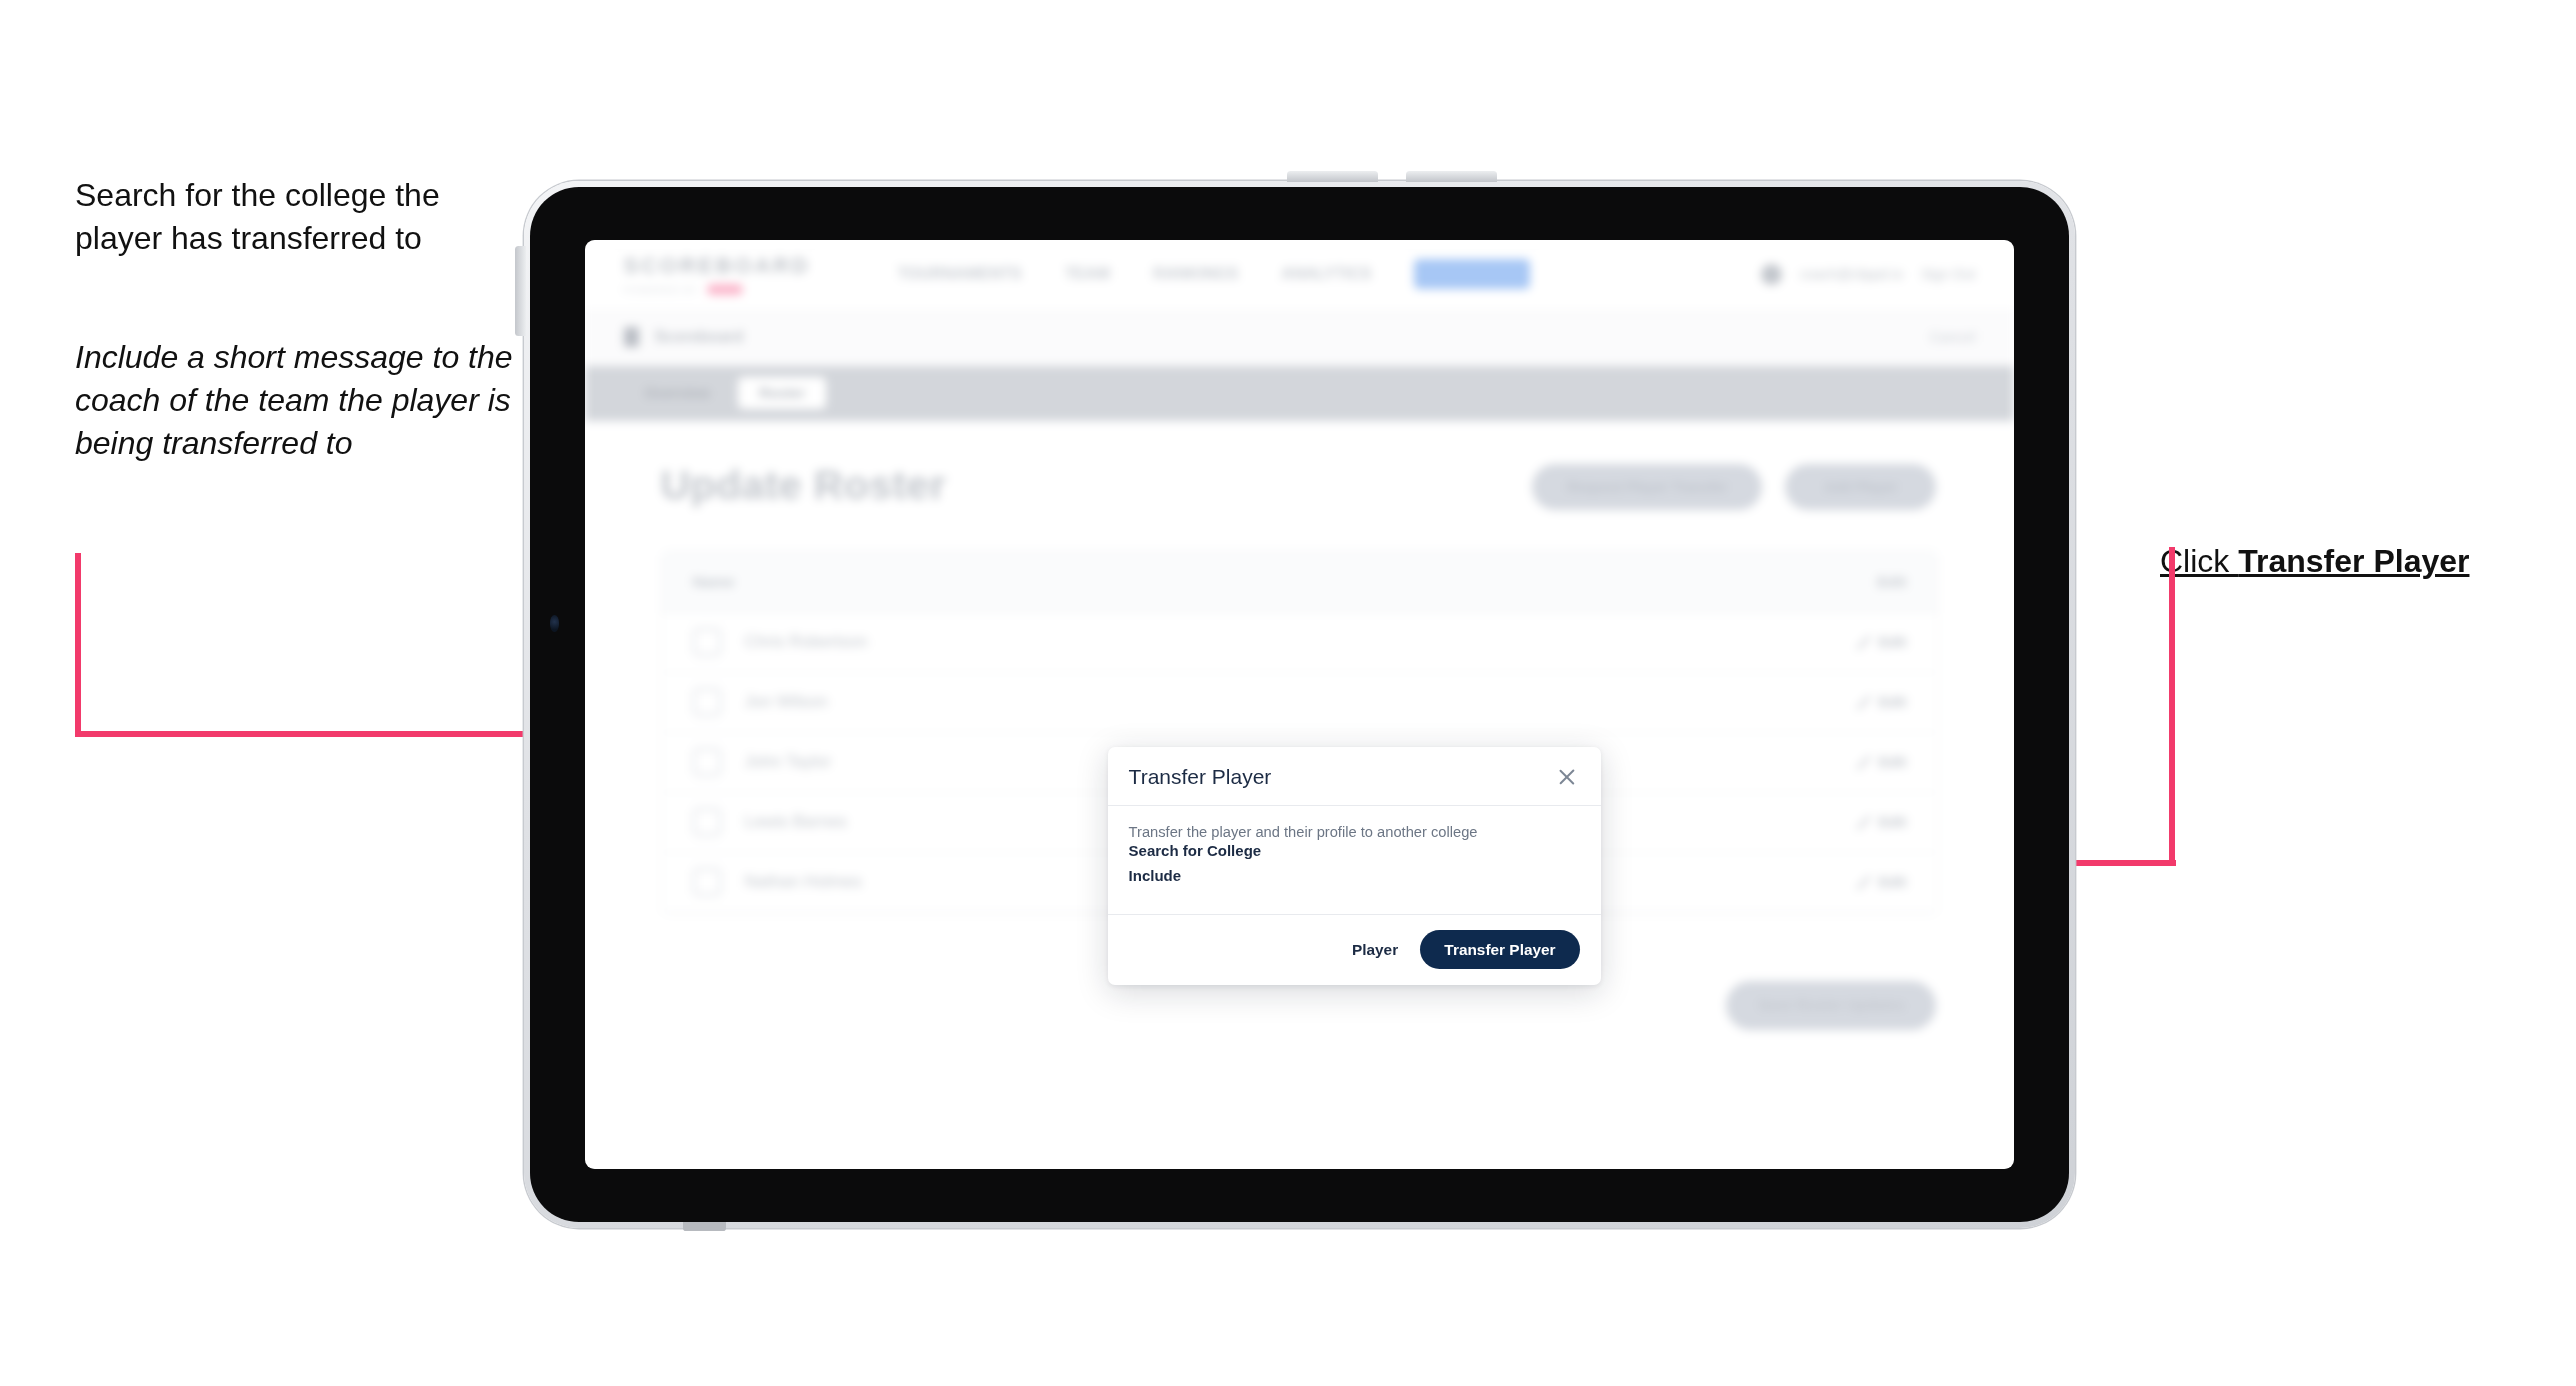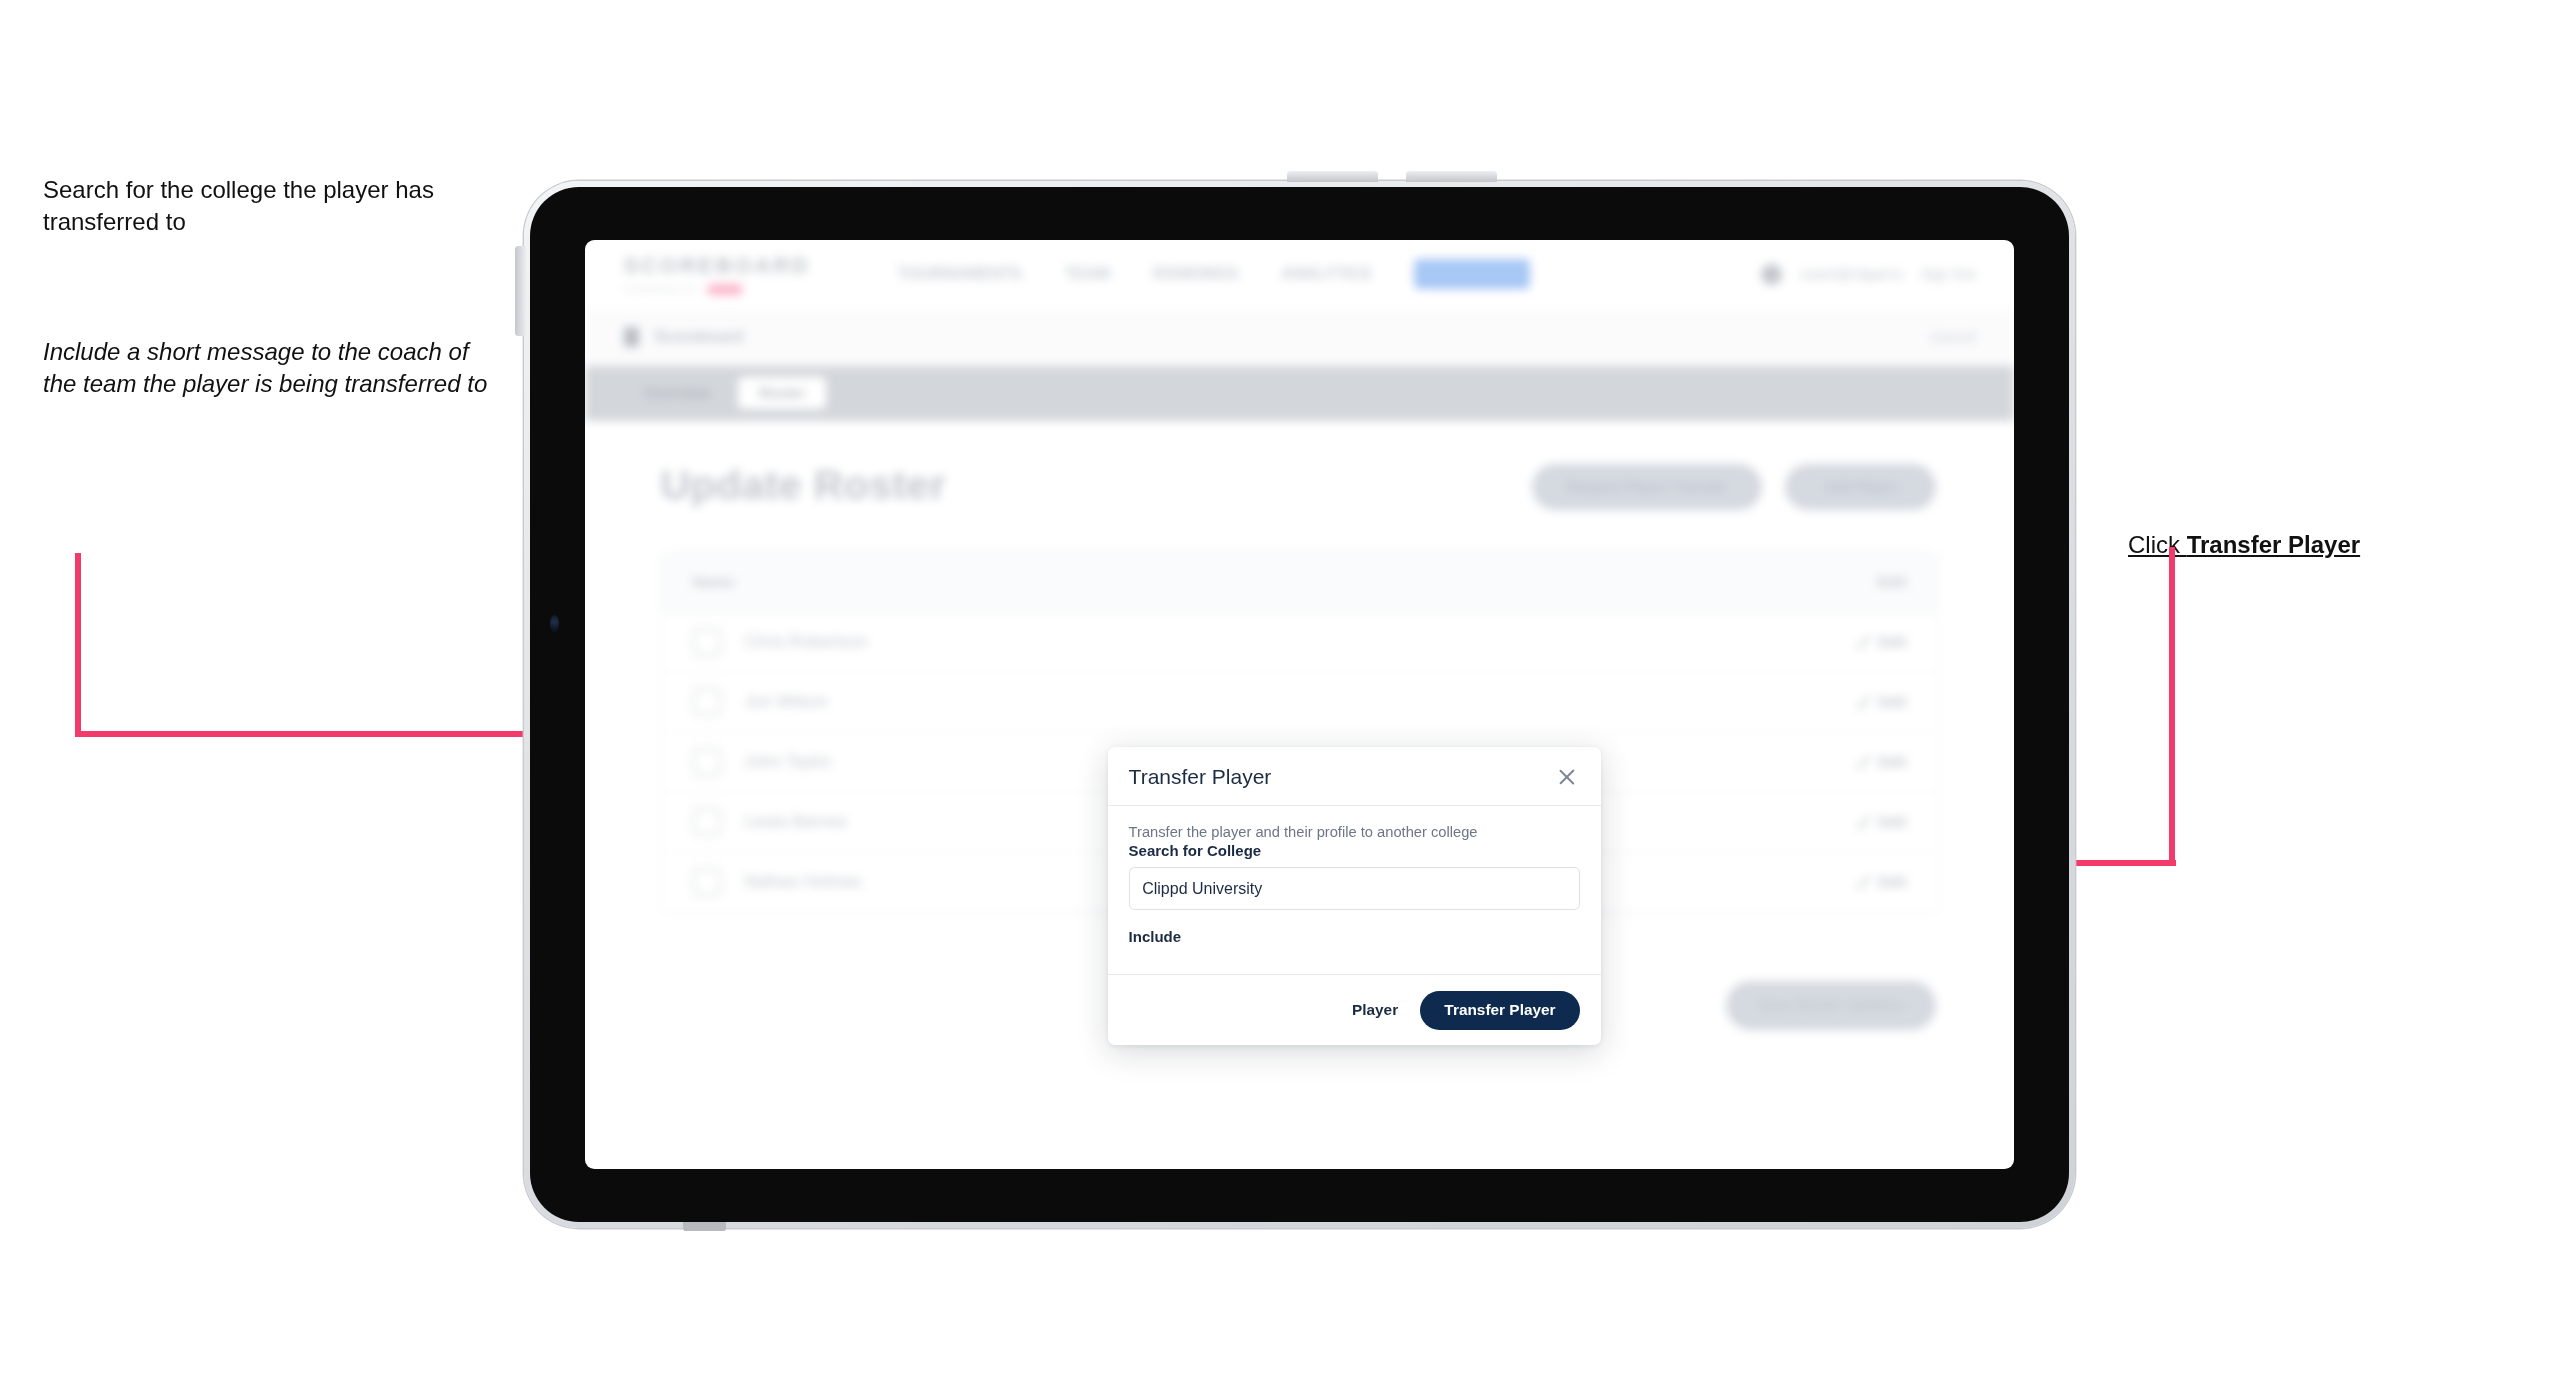--- a/index.html
+++ b/index.html
@@ -12,24 +12,25 @@
     height: 1386px;
     position: relative;
     font-family: "Liberation Sans", sans-serif;
     overflow: hidden;
   }
 
   
   .annot {
     position: absolute;
     color: #111111;
-    font-size: 24px;
+    font-size: 32px;
     line-height: 1.35;
     font-family: "Liberation Sans", sans-serif;
     white-space: pre-line;
+    margin-left: 32px;
   }
   #annot-left-1 { left: 43px; top: 174px; width: 448px; }
   #annot-left-2 { left: 43px; top: 336px; width: 448px; font-style: italic; }
   #annot-right  { left: 2128px; top: 497px; width: 434px; text-decoration: underline; }
   #annot-right .bold { font-weight: bold; }
 
   
   .arrow-line {
     position: absolute;
     background: #F23A6B;
@@ -360,21 +361,20 @@
 
         <div id="modal-header">
           <div id="modal-title">Transfer Player</div>
           <div id="modal-close"></div>
         </div>
 
         <div id="modal-body">
           <div id="modal-subtitle">Transfer the player and their profile to another college</div>
 
           <div class="field-label">Search for College</div>
-          <div class="field-input" id="college-input" placeholder="Search for College">Clippd University</div>
 
           <div class="field-label">Include</div>
         </div>
 
         <div id="modal-footer">
           <button id="cancel-btn">Player</button>
           <button id="transfer-btn">Transfer Player</button>
         </div>
       </div>
 

